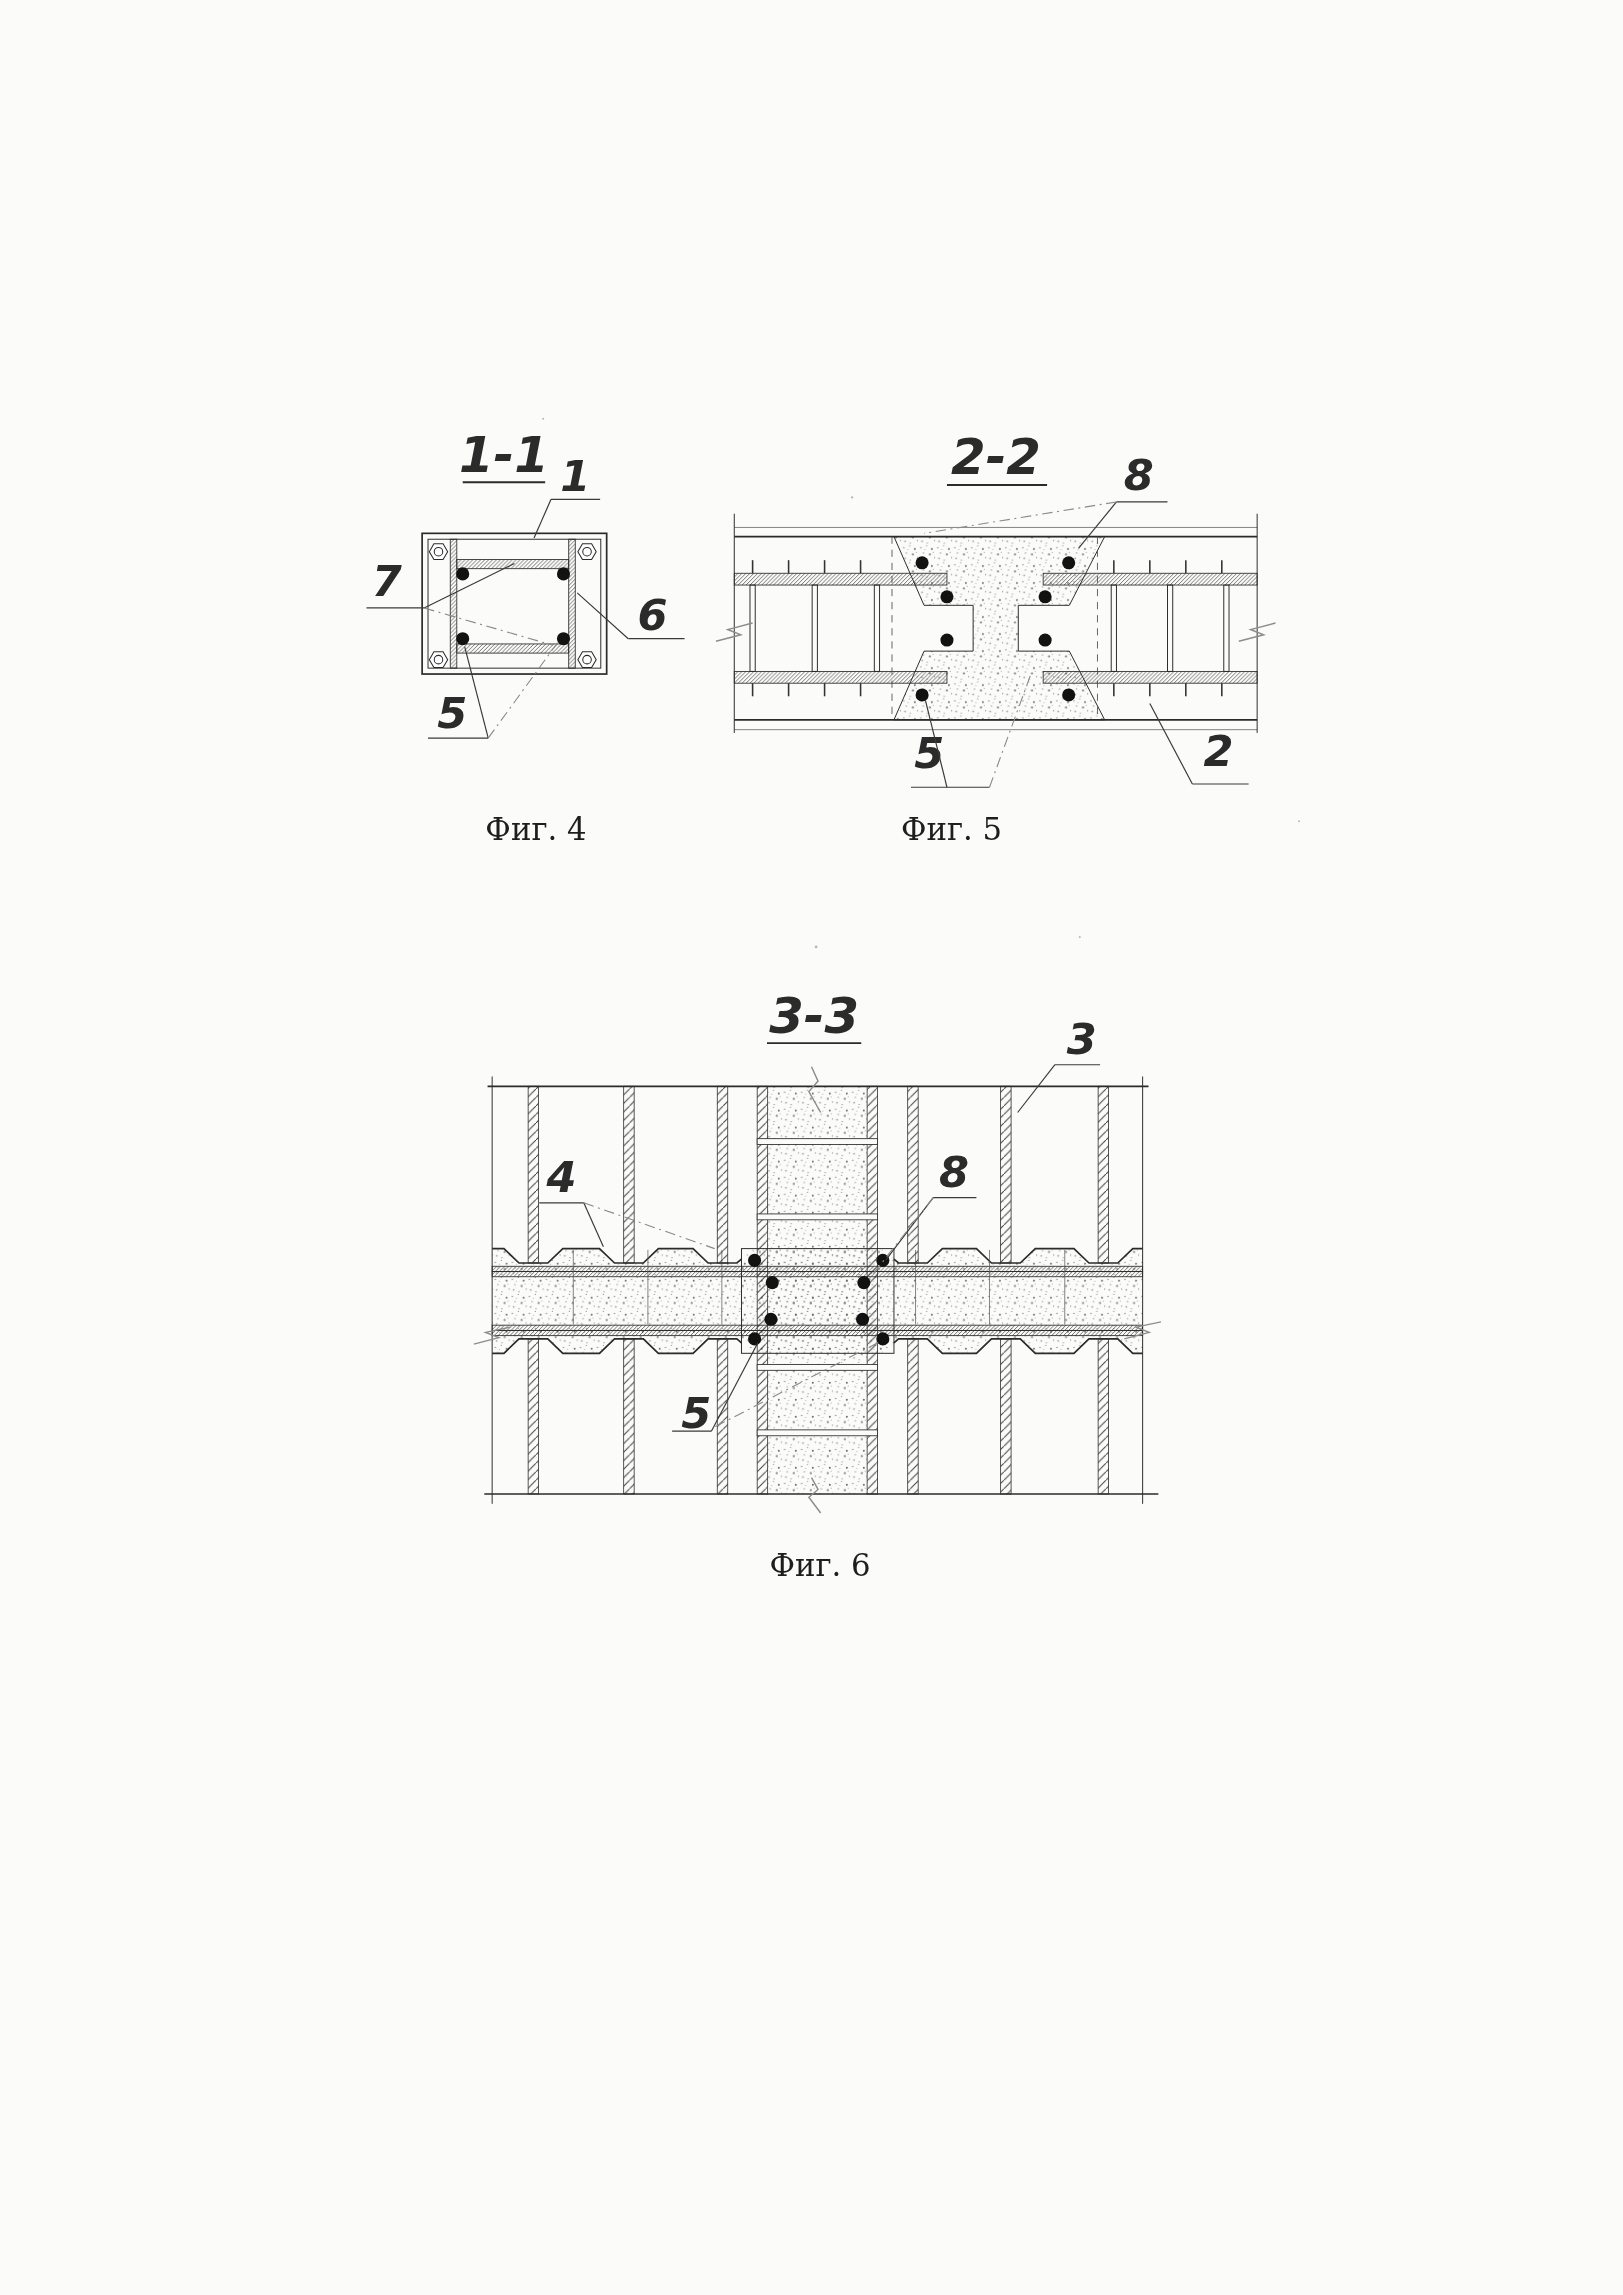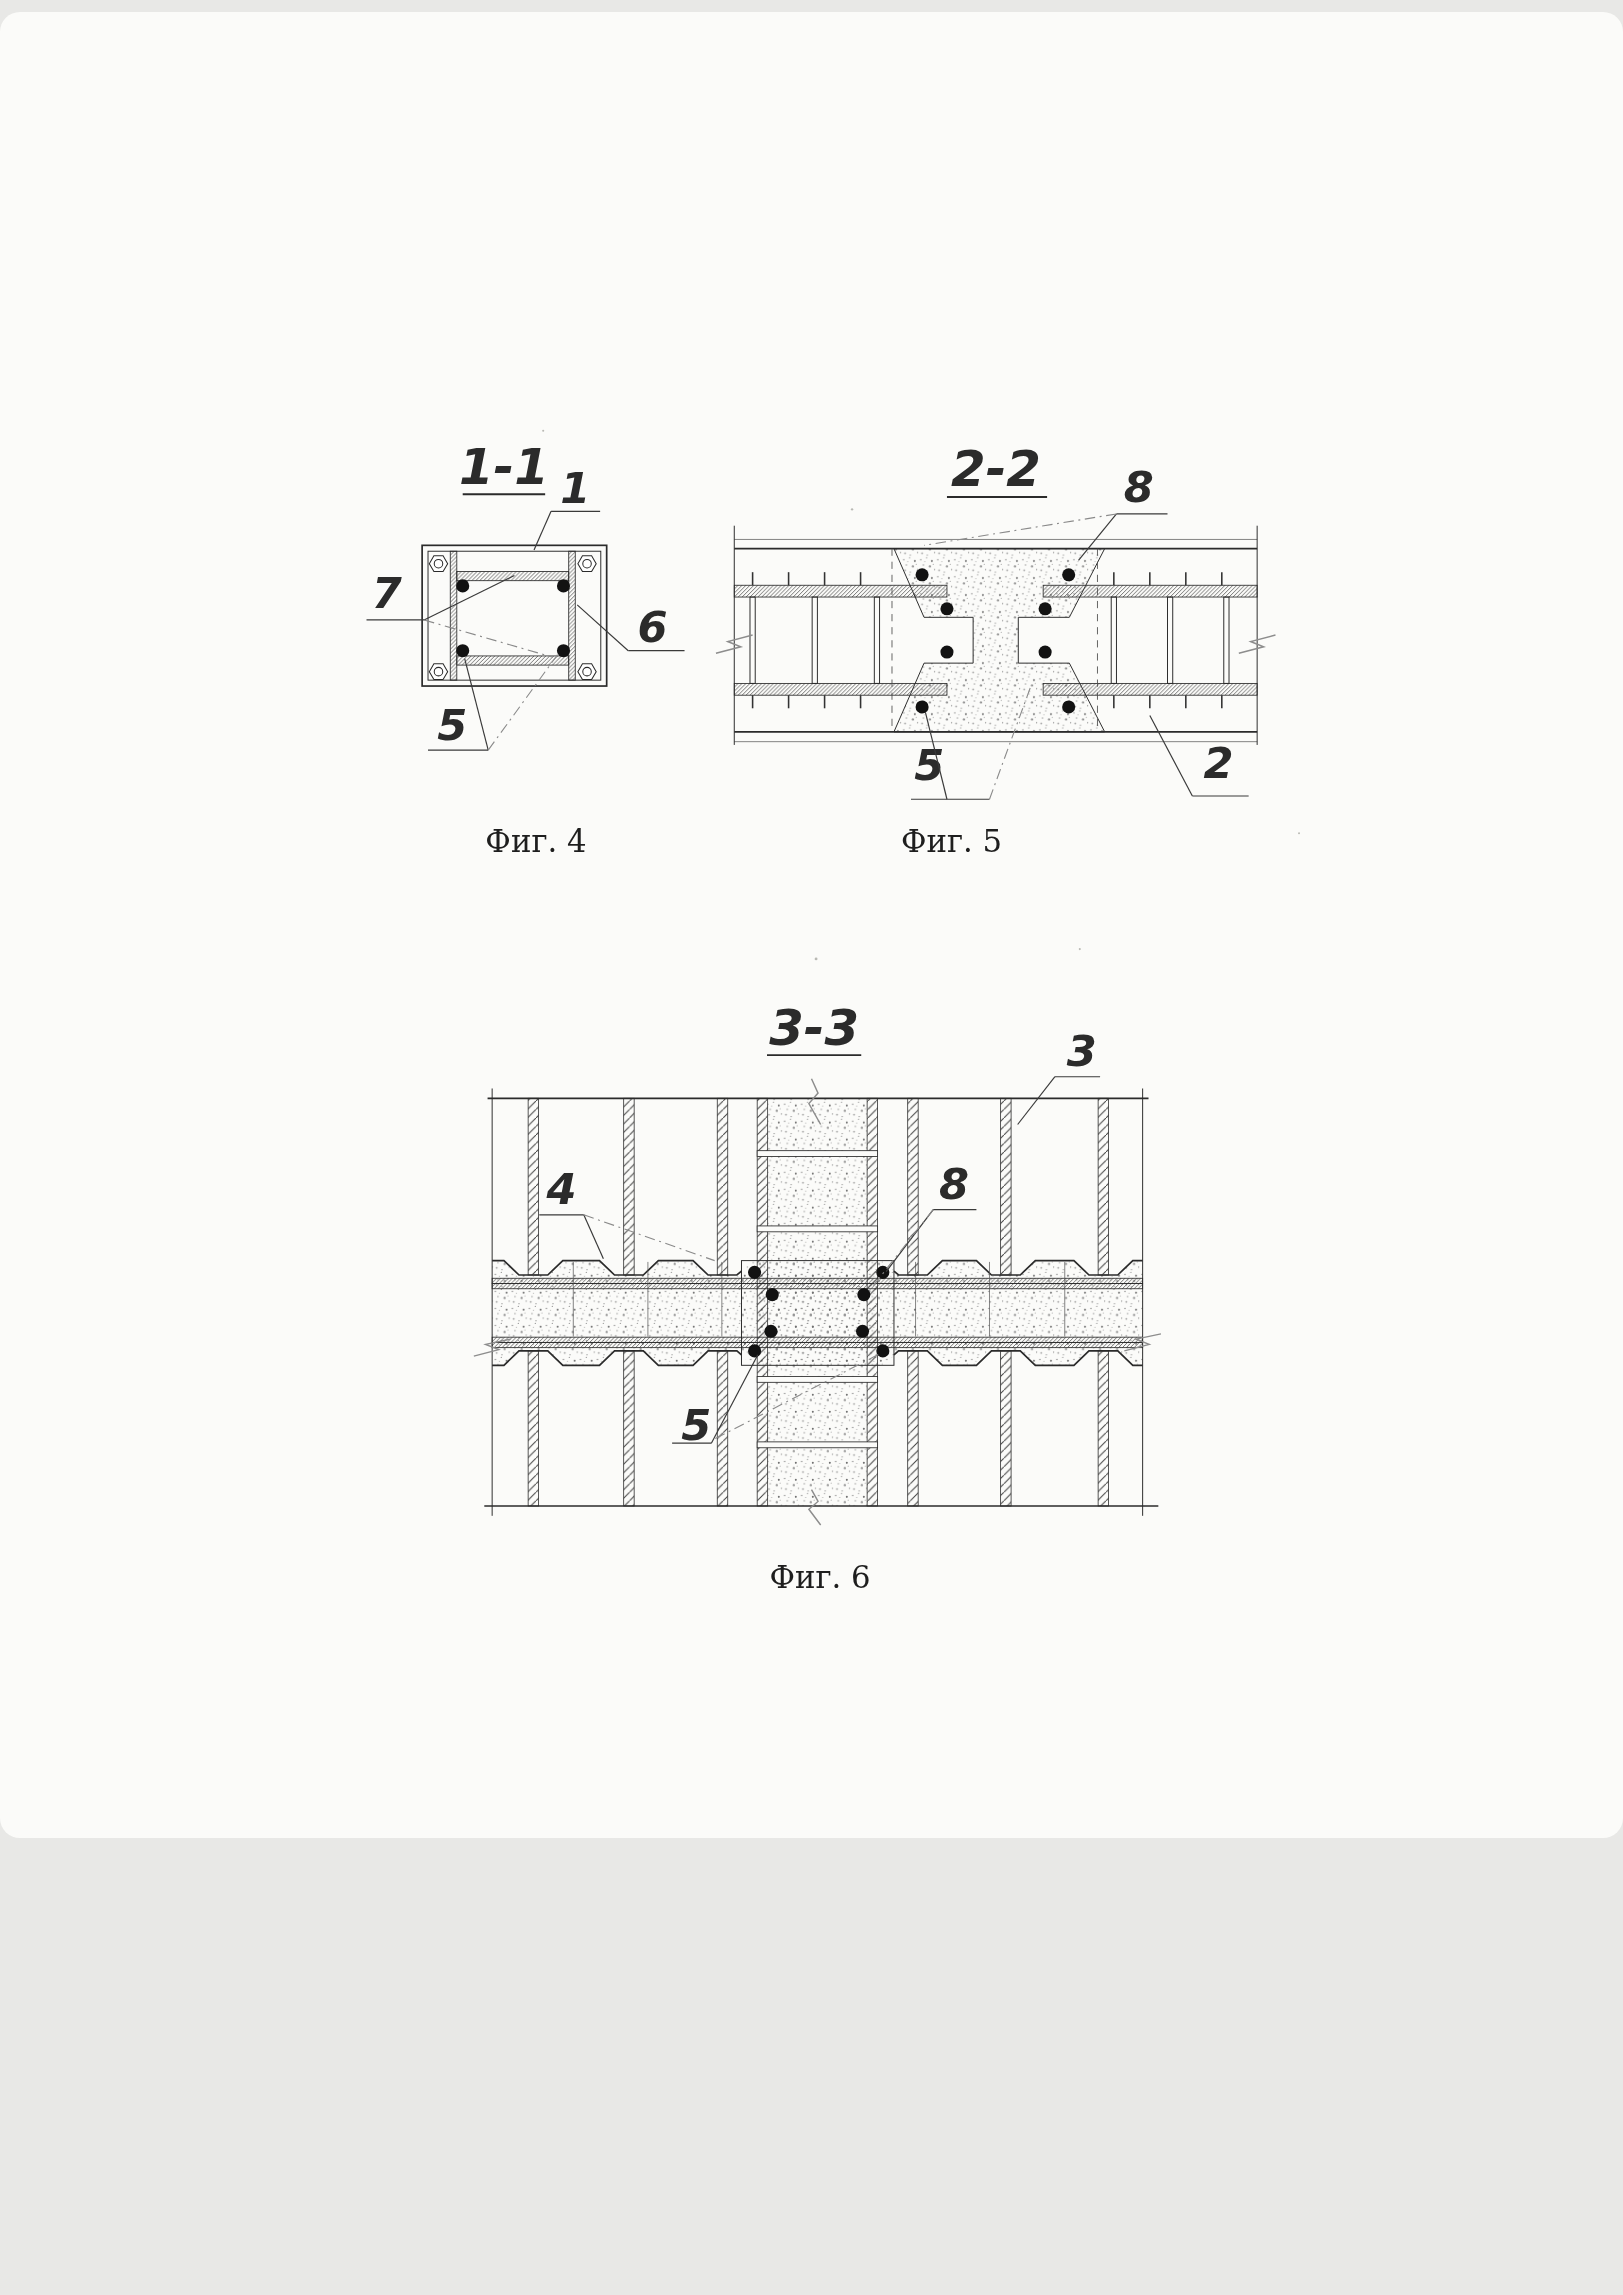--- a/index.html
+++ b/index.html
@@ -1,20 +1,20 @@
 <!DOCTYPE html>
 <html style="--paper: #fbfbf9; --ink: #2b2b2b; --leader: #3a3a3a; --dashdot: #8a8a8a; --stipple: #8f8f8f; --dotfill: #121212; --hatch: #3f3f3f;font-size:10.5px"><head>
 <meta charset="utf-8">
 <style>
   :root{
     --paper:#fbfbf9; --ink:#2b2b2b; --leader:#3a3a3a; --dashdot:#8a8a8a;
     --stipple:#8f8f8f; --dotfill:#121212; --hatch:#3f3f3f;
   }
   html,body{margin:0;padding:0;background:#e8e8e6;}
-  #sheet{width:1623px;height:1826px;background:var(--paper);position:relative;margin:12px auto;border-radius:20px;}
+  #sheet{width:1623px;height:2295px;background:var(--paper);position:relative;margin:0 auto;}
   svg{display:block}
   text{font-family:"DejaVu Sans",sans-serif;}
   .sect{font-style:italic;font-weight:700;font-size:76px;fill:var(--ink);}
   .ref{font-style:italic;font-weight:700;font-size:66px;fill:var(--ink);}
   .cap{font-family:"DejaVu Serif",serif;font-weight:400;font-size:47px;fill:#1e1e1e;}
   .ln  {stroke:var(--ink);stroke-width:1.5;fill:none;}
   .ln2 {stroke:var(--ink);stroke-width:2.6;fill:none;}
   .lnt {stroke:#555;stroke-width:1.1;fill:none;}
   .ul  {stroke:var(--ink);stroke-width:3;fill:none;}
   .lead{stroke:var(--leader);stroke-width:1.8;fill:none;}

